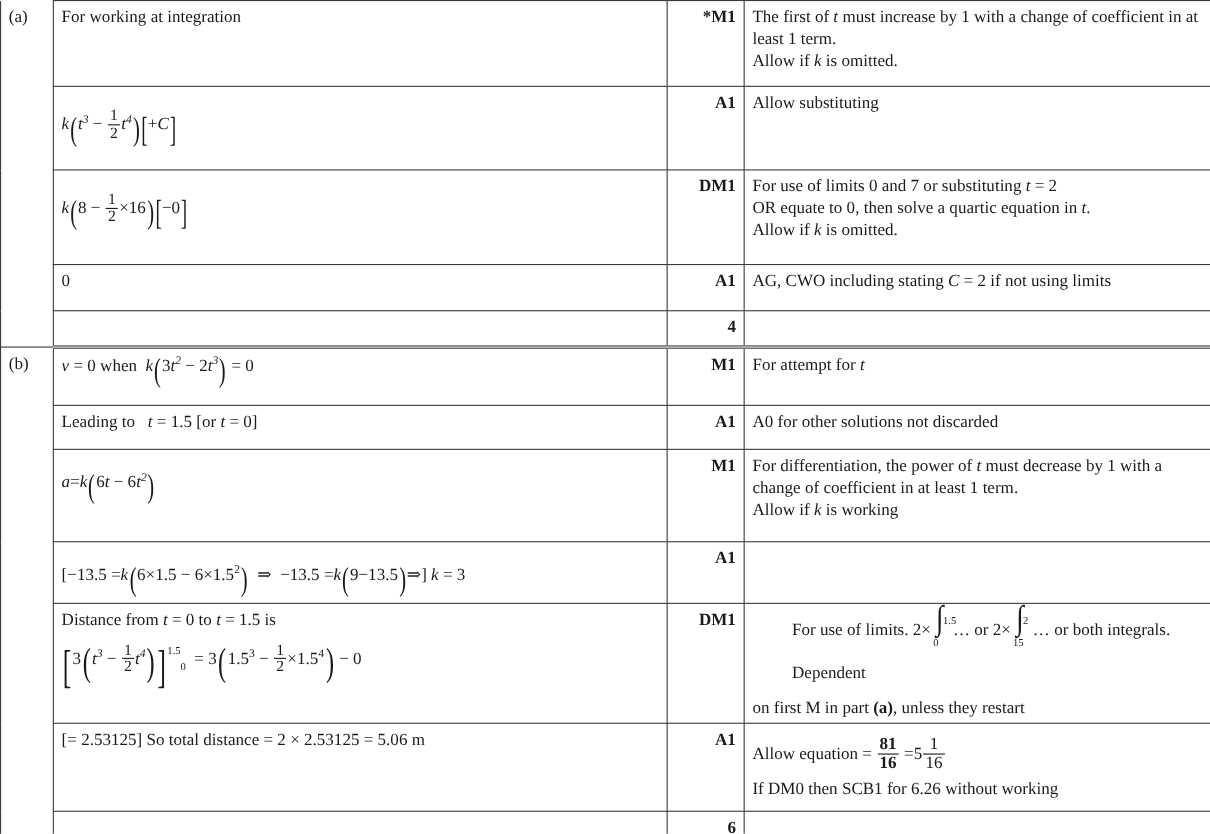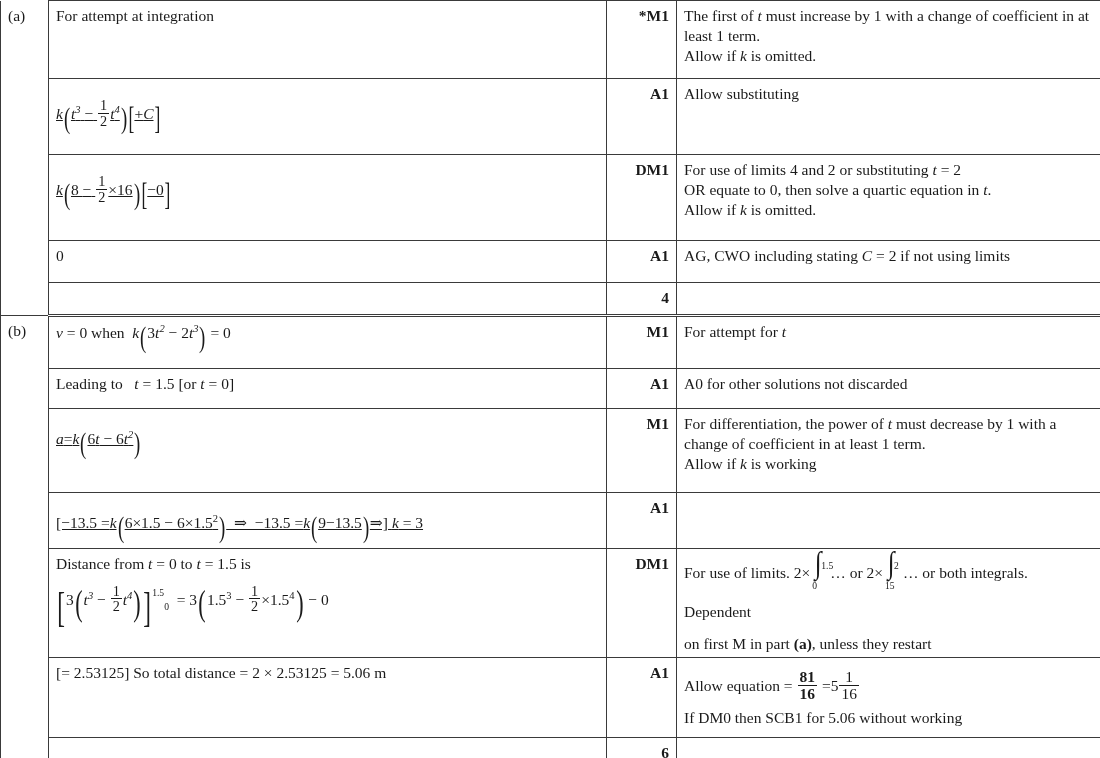--- a/index.html
+++ b/index.html
@@ -118,47 +118,47 @@
     font-style: normal;
   }
   .intg .lo {
     position: absolute;
     left: 2px;
     top: 1.10em;
     font-size: 0.62em;
     font-style: normal;
   }
 
-  .row-eq { padding-top: 14px; text-decoration: underline; }
+  .row-eq { padding-top: 14px; }
 
   .distline { margin-top: 0; }
   .eqline { margin-top: 10px; }
 
   .bold { font-weight: bold; }
 
-  .intline { line-height: 2.5; }
+  .intline { line-height: 2.5; margin-left: 36px; }
   .notes-int { padding-top: 14px; }
 </style>
 </head>
 <body>
 
 <div class="sheet">
   <table class="ms">
     <colgroup>
       <col class="c-part">
         <col class="c-work">
         <col class="c-marks">
         <col class="c-notes">
     </colgroup>
     <tbody>
 
       <tr>
         <td class="part sec-top" rowspan="5">(a)</td>
         <td class="work" style="height:68px">
-          <span>For attempt at integration</span>
+          <span>For working at integration</span>
         </td>
         <td class="marks">*M1</td>
         <td class="notes">
           <div><span>The first of </span><span class="mvar">t</span><span> must increase by 1 with a change of coefficient in at least 1 term.</span></div>
           <div><span>Allow if </span><span class="mvar">k</span><span> is omitted.</span></div>
         </td>
       </tr>
 
       <tr>
         <td class="work" style="height:66px">
@@ -175,21 +175,21 @@
 
       <tr>
         <td class="work" style="height:76px">
           <div class="row-eq">
             <span class="mvar">k</span><span class="bigparen">(</span>8 <span>−</span>
             <span class="frac"><span class="num">1</span><span class="den">2</span></span>×16<span class="bigparen">)</span><span class="bigbrk">[</span>−0<span class="bigbrk">]</span>
           </div>
         </td>
         <td class="marks">DM1</td>
         <td class="notes">
-          <div><span>For use of limits 4 and 2 or substituting </span><span class="mvar">t</span><span> = 2</span></div>
+          <div><span>For use of limits 0 and 7 or substituting </span><span class="mvar">t</span><span> = 2</span></div>
           <div><span>OR equate to 0, then solve a quartic equation in </span><span class="mvar">t</span><span>.</span></div>
           <div><span>Allow if </span><span class="mvar">k</span><span> is omitted.</span></div>
         </td>
       </tr>
 
       <tr>
         <td class="work" style="height:32px">
           <span>0</span>
         </td>
         <td class="marks">A1</td>
@@ -281,21 +281,21 @@
         <td class="work" style="height:70px">
           <span>[= 2.53125] So total distance = 2 × 2.53125 = 5.06 m</span>
         </td>
         <td class="marks">A1</td>
         <td class="notes">
           <div style="padding-top:6px">
             <span>Allow equation  =</span>
             <span class="frac" style="font-size:1em; vertical-align:-0.52em;font-weight:bold;"><span class="num">81</span><span class="den">16</span></span>
             <span>=</span><span>5</span><span class="frac" style="font-size:1em; vertical-align:-0.52em;"><span class="num">1</span><span class="den">16</span></span>
           </div>
-          <div style="margin-top:6px">If DM0 then SCB1 for 5.06 without working</div>
+          <div style="margin-top:6px">If DM0 then SCB1 for 6.26 without working</div>
         </td>
       </tr>
 
       <tr>
         <td class="work" style="height:30px"></td>
         <td class="marks">6</td>
         <td class="notes"></td>
       </tr>
 
     </tbody>

